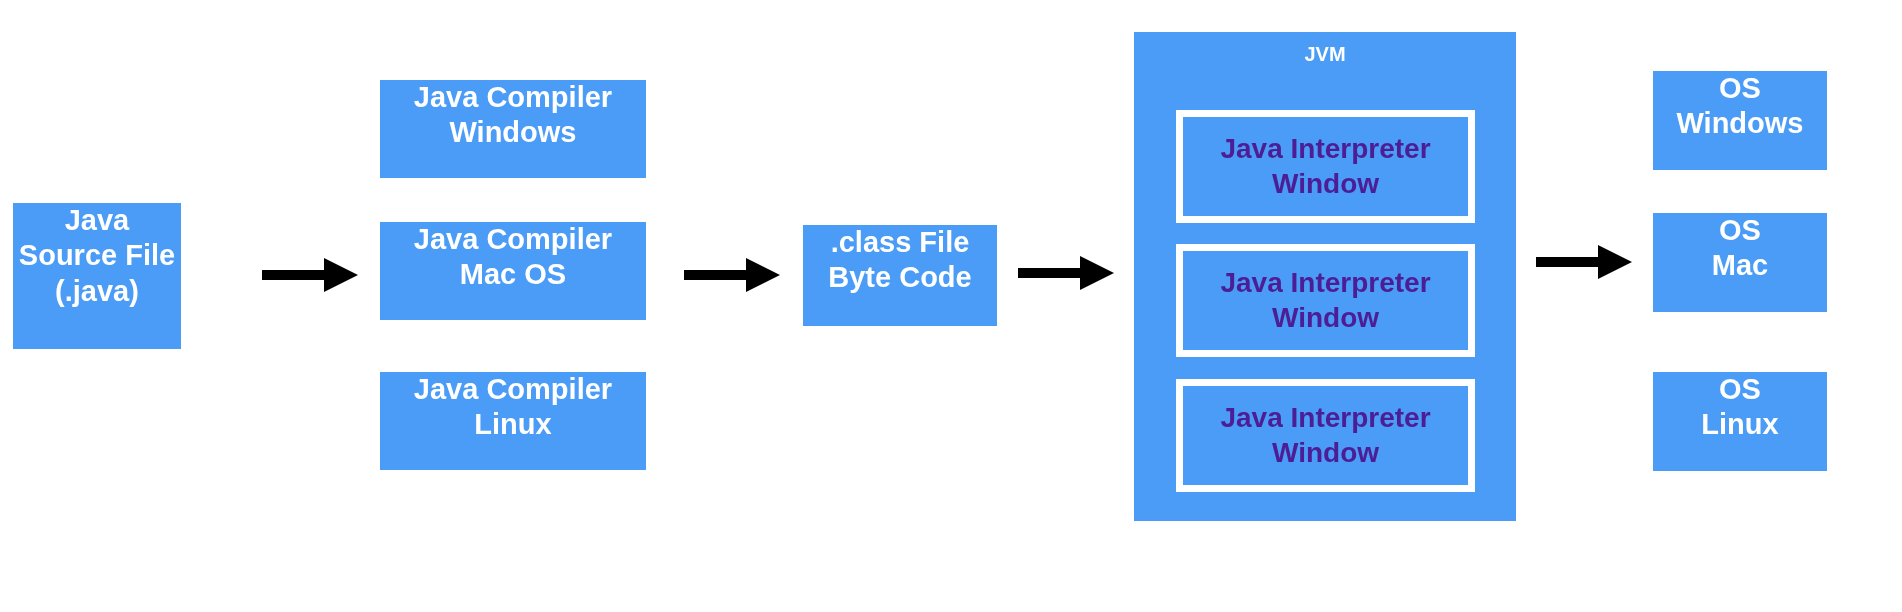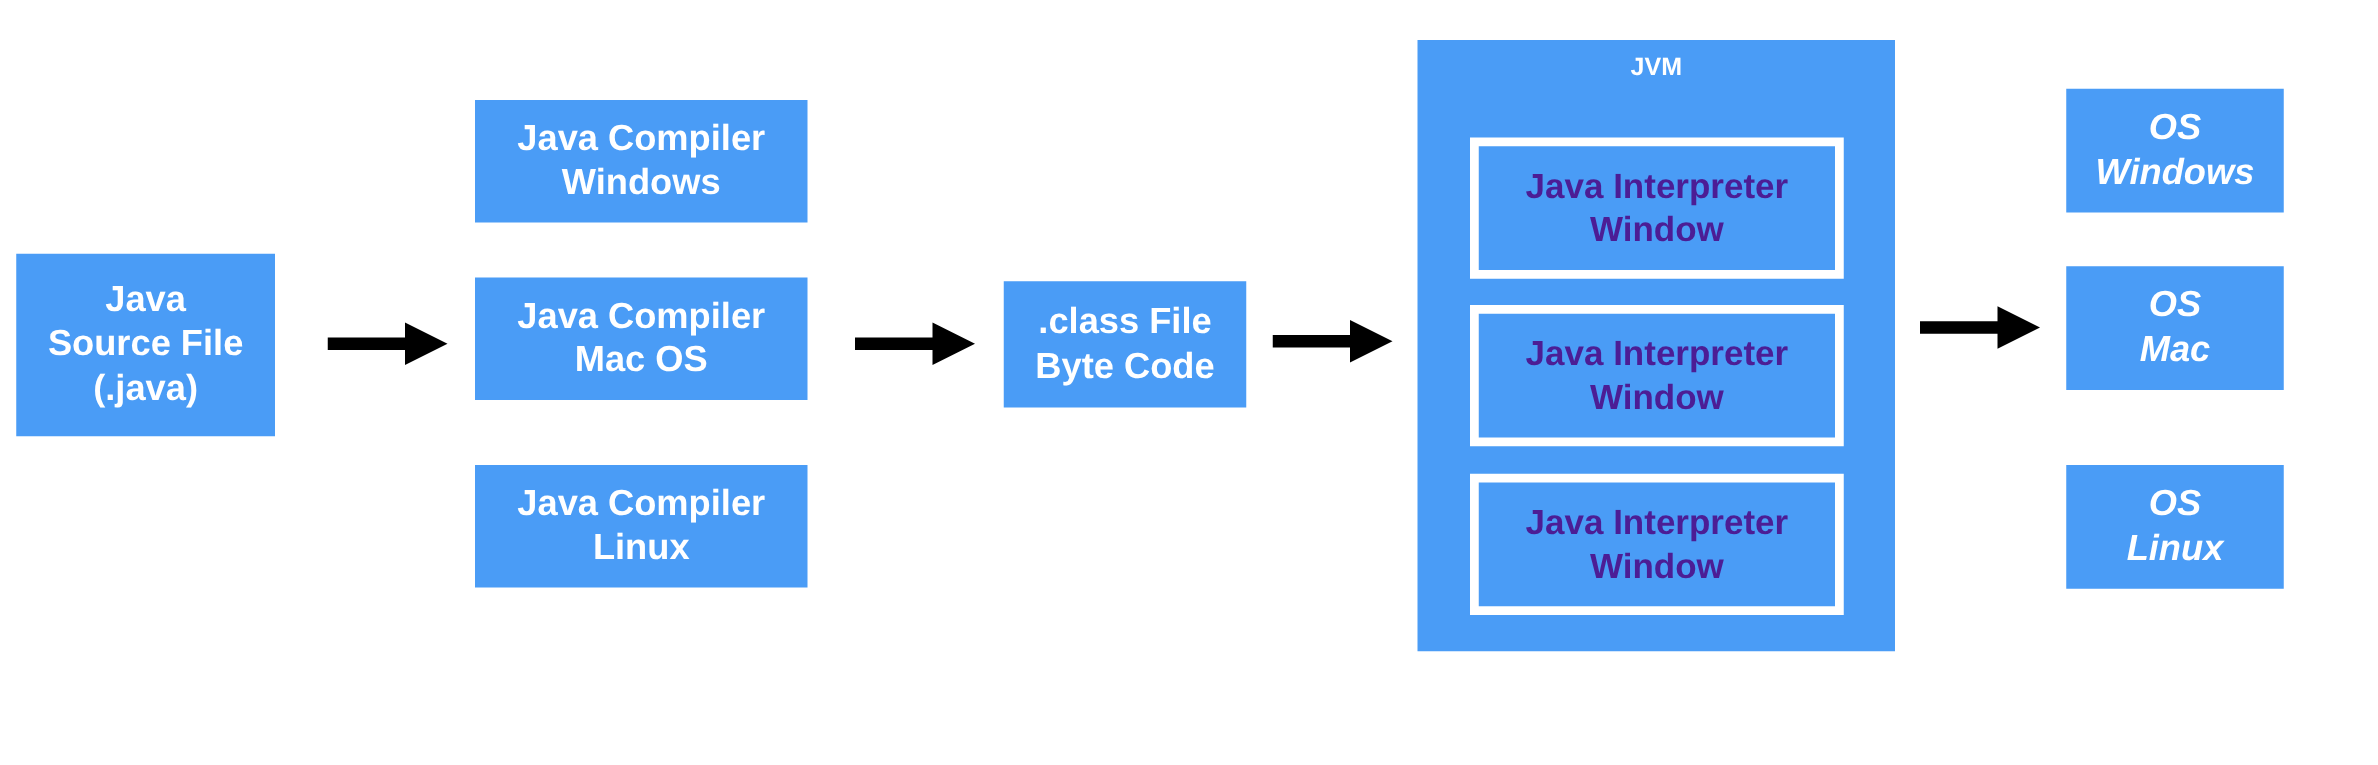--- a/index.html
+++ b/index.html
@@ -17,37 +17,37 @@
     background: #ffffff;
     overflow: hidden;
   }
   .box {
     position: absolute;
     background: #4a9cf6;
     color: #ffffff;
     display: flex;
     flex-direction: column;
     align-items: center;
-    justify-content: center;
+    justify-content: flex-start;
     text-align: center;
     font-weight: bold;
     line-height: 1.22;
     box-sizing: border-box;
     -webkit-font-smoothing: antialiased;
   }
   .box .ln {
     display: block;
     white-space: nowrap;
   }
 
   
   #box-source {
     left: 13px;
     top: 203px;
-    width: 207px;
+    width: 168px;
     height: 146px;
     font-size: 29px;
   }
 
   
   .compiler {
     left: 380px;
     width: 266px;
     height: 98px;
     font-size: 29px;
@@ -103,21 +103,20 @@
   #interpreter-1 { top: 110px; }
   #interpreter-2 { top: 244px; }
   #interpreter-3 { top: 379px; }
 
   
   .os {
     left: 1653px;
     width: 174px;
     height: 99px;
     font-size: 29px;
-    font-style: italic;
   }
   #box-os-windows { top: 71px; }
   #box-os-mac     { top: 213px; }
   #box-os-linux   { top: 372px; }
 
   
   .arrow {
     position: absolute;
     height: 44px;
     display: block;

